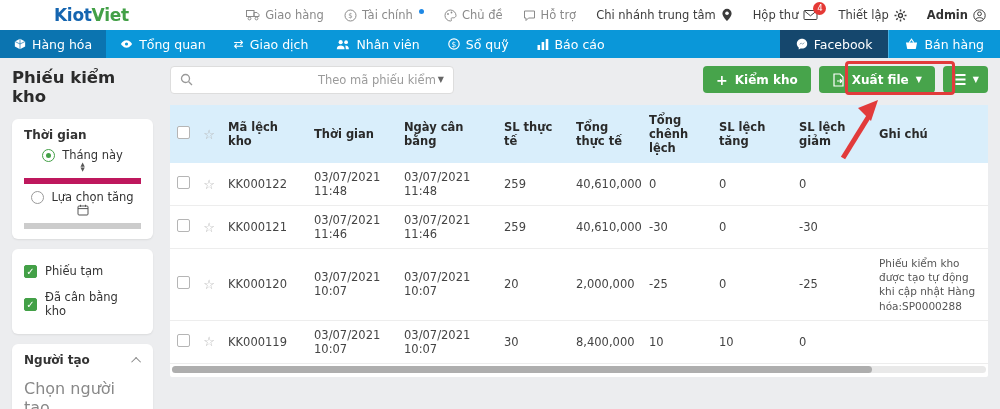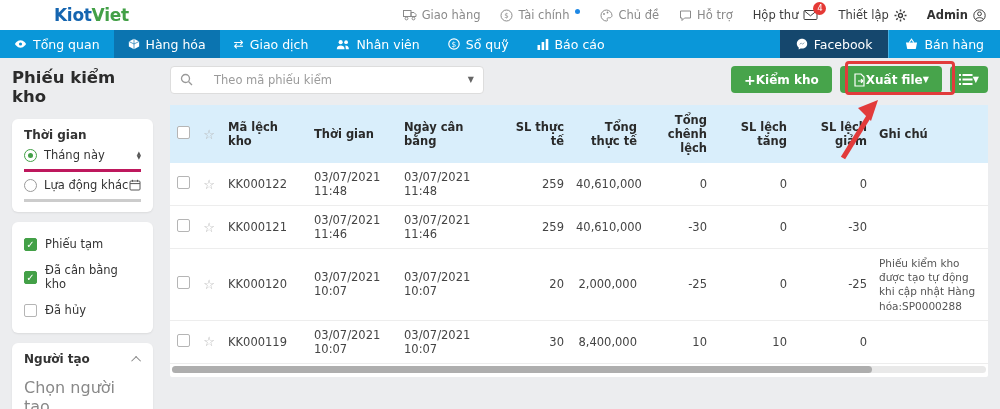--- a/index.html
+++ b/index.html
@@ -30,49 +30,49 @@
   
   .page { position:absolute; top:58px; left:0; right:0; bottom:0; background:#ecedef; }
 
   
   .sidebar { position:absolute; left:0; top:0; width:160px; height:100%; }
   .page-title { margin:10px 12px 13px 12px; font-size:16.5px; font-weight:bold; color:#2b2b2b; }
   .card { background:#fff; border-radius:6px; margin:0 7px 10px 12px; padding:9px 12px 10px 12px; box-shadow:0 1px 2px rgba(0,0,0,.08); }
   .card-title-row { display:flex; align-items:center; justify-content:space-between; margin-bottom:8px; }
   .card-title { font-size:12px; font-weight:bold; color:#333; }
   .chev-up { width:7px; height:7px; border-left:1.5px solid #888; border-top:1.5px solid #888; transform:rotate(45deg) translateY(2px); }
-  .opt-row { display:flex; align-items:center; justify-content:space-between; border-bottom:3px solid #be185d; padding:6px 0 7px 0; }
+  .opt-row { display:flex; align-items:center; justify-content:space-between; border-bottom:6px solid #be185d; padding:6px 0 7px 0;flex-direction:column; }
   .opt-left { display:flex; align-items:center; gap:7px; font-size:11.5px; color:#333; }
   .radio { width:13px; height:13px; border-radius:50%; border:1.5px solid #9a9a9a; background:#fff; position:relative; flex:0 0 auto; }
   .radio.sel { border-color:#43a047; }
   .radio.sel::after { content:""; position:absolute; left:3px; top:3px; width:5px; height:5px; border-radius:50%; background:#43a047; }
   .spinner { display:flex; flex-direction:column; font-size:5.5px; line-height:4.5px; color:#555; }
   .chk-row { display:flex; align-items:center; gap:8px; padding:6px 0; font-size:11.5px; color:#333; }
   .chk { width:13px; height:13px; border-radius:2px; border:1px solid #b5b5b5; background:#fff; flex:0 0 auto; }
   .chk.on { background:#43a047; border-color:#43a047; color:#fff; font-size:10px; line-height:12px; text-align:center; }
   .creator-input { border-bottom:2px solid #000000; padding:4px 0 20px 0; font-size:16px; color:#888; }
   .caret { font-size:8px; color:#666; }
 
   
   .main { position:absolute; left:170px; top:0; right:12px; }
   .toolbar { display:flex; align-items:center; justify-content:space-between; margin-top:7px; height:29px; }
-  .searchbox { width:314px; height:28px; background:#fff; border:1px solid #ddd; border-radius:4px; display:flex; align-items:center; padding:0 9px; gap:21px; }
+  .searchbox { width:284px; height:28px; background:#fff; border:1px solid #ddd; border-radius:4px; display:flex; align-items:center; padding:0 9px; gap:2px;text-align:right; }
   .searchbox .ph { flex:1; color:#9b9b9b; font-size:11.5px; }
   .toolbar-btns { display:flex; align-items:center; gap:8px; }
-  .btn { height:27px; background:#47a44b; color:#fff; border:none; border-radius:4px; font-size:12px; font-weight:bold; display:flex; align-items:center; padding:0 13px; cursor:pointer; font-family:inherit; }
+  .btn { height:27px; background:#47a44b; color:#fff; border:none; border-radius:4px; font-size:12px; font-weight:bold; display:flex; align-items:center; gap:7px; padding:0 13px; cursor:pointer; font-family:inherit; }
   .btn .caret { color:#fff; }
   .plus-icon::before { content:"+"; font-size:14px; font-weight:bold; }
   .btn.cols { padding:0 9px; }
 
   
   .table-card { background:#fff; margin-top:11px; padding-bottom:4px; border-radius:2px; }
   table { border-collapse:collapse; table-layout:fixed; width:100%; }
   thead td { background:#d9eefb; font-weight:bold; color:#2a2a2a; font-size:11.5px; padding:8px 6px; }
   tbody td { font-size:11.5px; color:#444; padding:7px 6px; border-bottom:1px solid #ededed; vertical-align:middle; }
-  td.num { text-align:right; }
+  td.num { }
   td.ctr { text-align:center; }
   .star { color:#b5b5b5; font-size:13px; }
   .note-cell { font-size:10.5px; color:#555; line-height:1.35; }
   .hscroll { height:7px; background:#e9e9e9; margin:2px 2px 0 2px; border-radius:4px; position:relative; }
   .hthumb { position:absolute; left:0; top:0; height:7px; width:86%; background:#aeaeae; border-radius:4px; }
 
   
   .anno-box { position:absolute; left:845px; top:61px; width:110px; height:34px; border:3px solid #e23b3b; border-radius:4px; pointer-events:none; z-index:50; }
   .anno-arrow { position:absolute; left:833px; top:94px; pointer-events:none; z-index:50; }
 
@@ -117,20 +117,29 @@
           </span>
         <span>Chủ đề</span>
       </div>
       <div class="top-item">
         <span>
             <svg width="13" height="13" viewBox="0 0 13 13">
               <path d="M1.5 2h10v7h-6l-2.5 2.5V9h-1.5z" fill="none" stroke="#8a8a8a"></path>
             </svg>
           </span>
         <span>Hỗ trợ</span>
+      </div>
+      <div class="top-item dark">
+        <span>Chi nhánh trung tâm</span>
+        <span>
+            <svg width="12" height="14" viewBox="0 0 12 14">
+              <path d="M6 .8A4.6 4.6 0 001.4 5.4C1.4 8.6 6 13 6 13s4.6-4.4 4.6-7.6A4.6 4.6 0 006 .8z" fill="#3c3c3c"></path>
+              <circle cx="6" cy="5.2" r="1.8" fill="#fff"></circle>
+            </svg>
+          </span>
       </div>
       <div class="top-item dark">
         <span>Hộp thư</span>
         <span class="mail-wrap">
           <span><svg width="15" height="12" viewBox="0 0 15 12">
                 <rect x="1" y="1.5" width="13" height="9" rx="1" fill="none" stroke="#3c3c3c"></rect>
                 <path d="M1.5 2l6 4.8 6-4.8" fill="none" stroke="#3c3c3c"></path>
               </svg></span>
           <span class="badge">4</span>
         </span>
@@ -161,37 +170,37 @@
               <circle cx="6.5" cy="4.8" r="1.9" fill="none" stroke="#3c3c3c"></circle>
               <path d="M2.8 10.3c.6-2.2 6.8-2.2 7.4 0" fill="none" stroke="#3c3c3c"></path>
             </svg>
           </span>
       </div>
     </div>
   </div>
 
   <div class="navbar">
     <div class="nav-left">
+      <div class="nav-item active">
+        <span>
+            <svg width="12" height="12" viewBox="0 0 14 14">
+              <path d="M7 1l6 3v6l-6 3-6-3V4z" fill="#fff"></path>
+              <path d="M7 1v13M1 4l6 3 6-3" fill="none" stroke="#0b74b0" stroke-width=".8"></path>
+            </svg>
+          </span>
+        <span>Hàng hóa</span>
+      </div>
       <div class="nav-item">
         <span>
             <svg width="13" height="10" viewBox="0 0 14 10">
               <path d="M1 5s2.3-4 6-4 6 4 6 4-2.3 4-6 4-6-4-6-4z" fill="#fff"></path>
               <circle cx="7" cy="5" r="1.7" fill="#0a97d9"></circle>
             </svg>
           </span>
         <span>Tổng quan</span>
-      </div>
-      <div class="nav-item active">
-        <span>
-            <svg width="12" height="12" viewBox="0 0 14 14">
-              <path d="M7 1l6 3v6l-6 3-6-3V4z" fill="#fff"></path>
-              <path d="M7 1v13M1 4l6 3 6-3" fill="none" stroke="#0b74b0" stroke-width=".8"></path>
-            </svg>
-          </span>
-        <span>Hàng hóa</span>
       </div>
       <div class="nav-item">
         <span class="uni-icon">⇄</span>
         <span>Giao dịch</span>
       </div>
       <div class="nav-item">
         <span>
             <svg width="14" height="11" viewBox="0 0 15 11">
               <circle cx="5" cy="3" r="2.2" fill="#fff"></circle>
               <path d="M.8 10.5c0-2.8 2-3.8 4.2-3.8s4.2 1 4.2 3.8z" fill="#fff"></path>
@@ -256,45 +265,41 @@
             <span>Tháng này</span>
           </span>
           <span class="spinner">
               <span>▲</span>
               <span>▼</span>
             </span>
         </div>
         <div class="opt-row" style="border-bottom-color:#ccc;">
           <span class="opt-left">
             <span class="radio"></span>
-            <span>Lựa động khác</span>
+            <span>Lựa chọn tăng</span>
           </span>
           <span>
               <svg width="12" height="12" viewBox="0 0 12 12">
                 <rect x="1" y="2" width="10" height="9" rx="1" fill="none" stroke="#555"></rect>
                 <line x1="1" y1="4.6" x2="11" y2="4.6" stroke="#555"></line>
                 <line x1="3.5" y1="0.8" x2="3.5" y2="2.8" stroke="#555"></line>
                 <line x1="8.5" y1="0.8" x2="8.5" y2="2.8" stroke="#555"></line>
               </svg>
             </span>
         </div>
       </div>
 
       <div class="card">
         <div class="chk-row">
           <span class="chk on">✓</span>
           <span>Phiếu tạm</span>
         </div>
         <div class="chk-row">
           <span class="chk on">✓</span>
           <span>Đã cân bằng kho</span>
-        </div>
-        <div class="chk-row">
-          <span class="chk"></span>
-          <span>Đã hủy</span>
         </div>
       </div>
 
       <div class="card">
         <div class="card-title-row">
           <span class="card-title">Người tạo</span>
           <span class="chev-up"></span>
         </div>
         <div class="creator-input">Chọn người tạo</div>
       </div>

